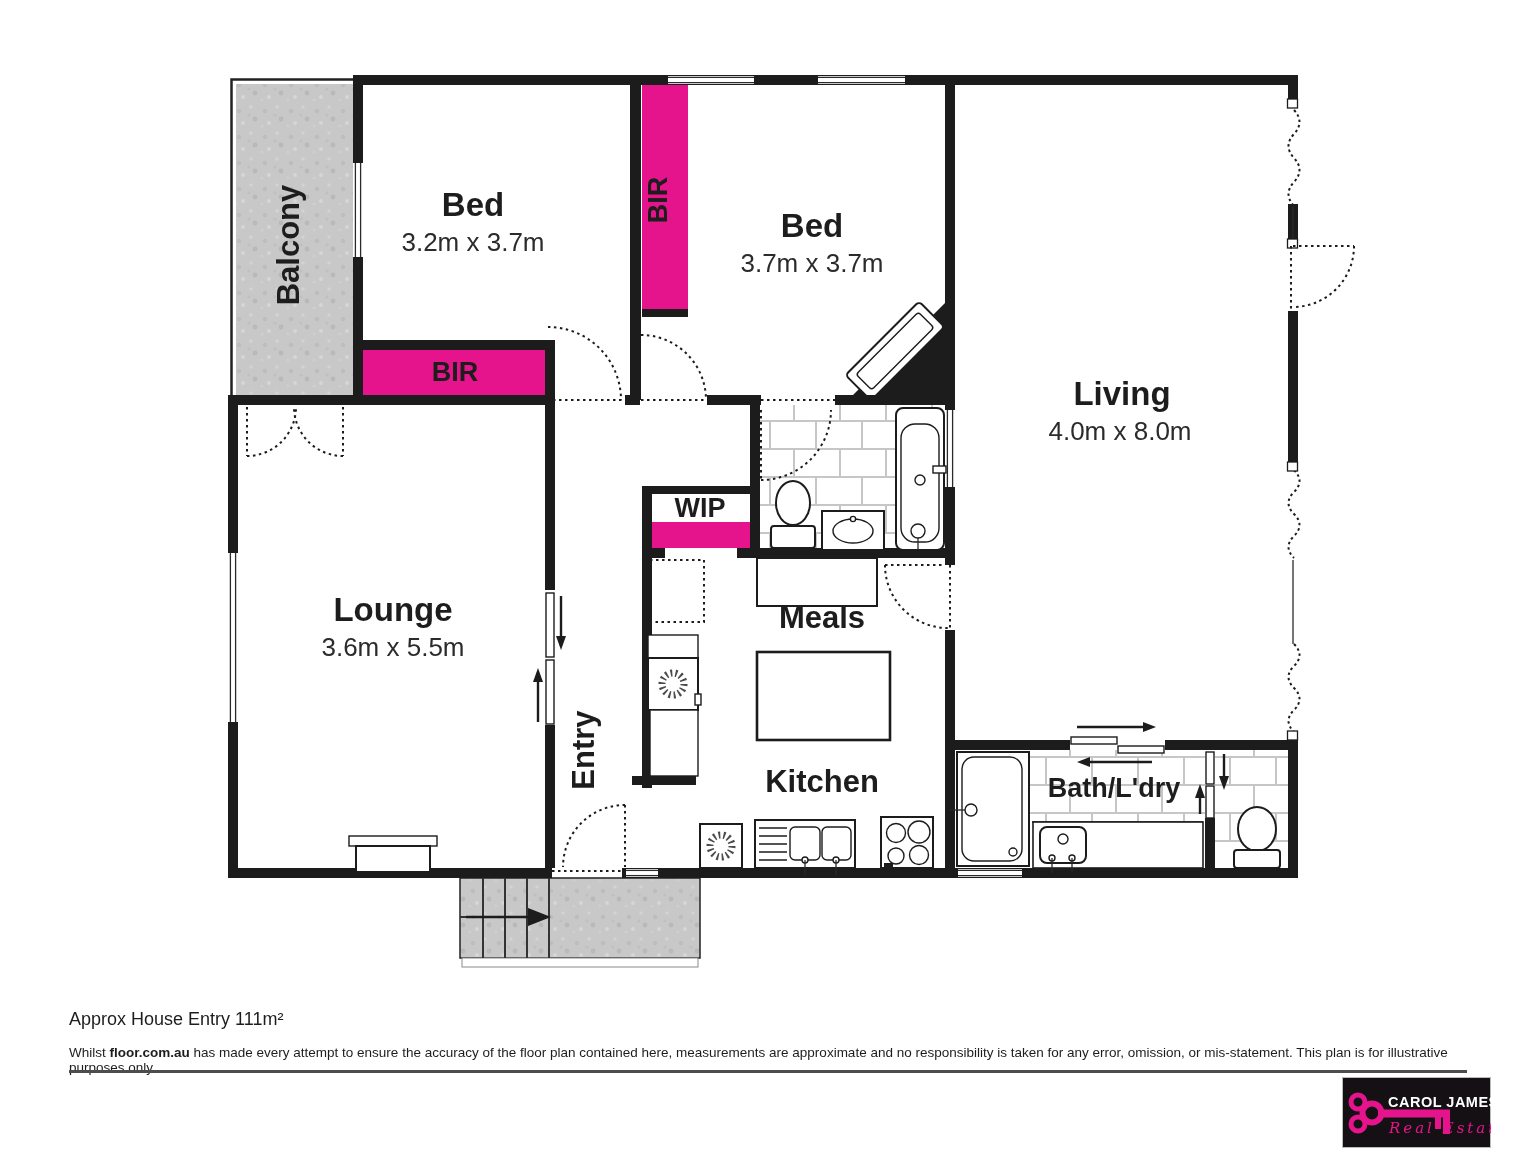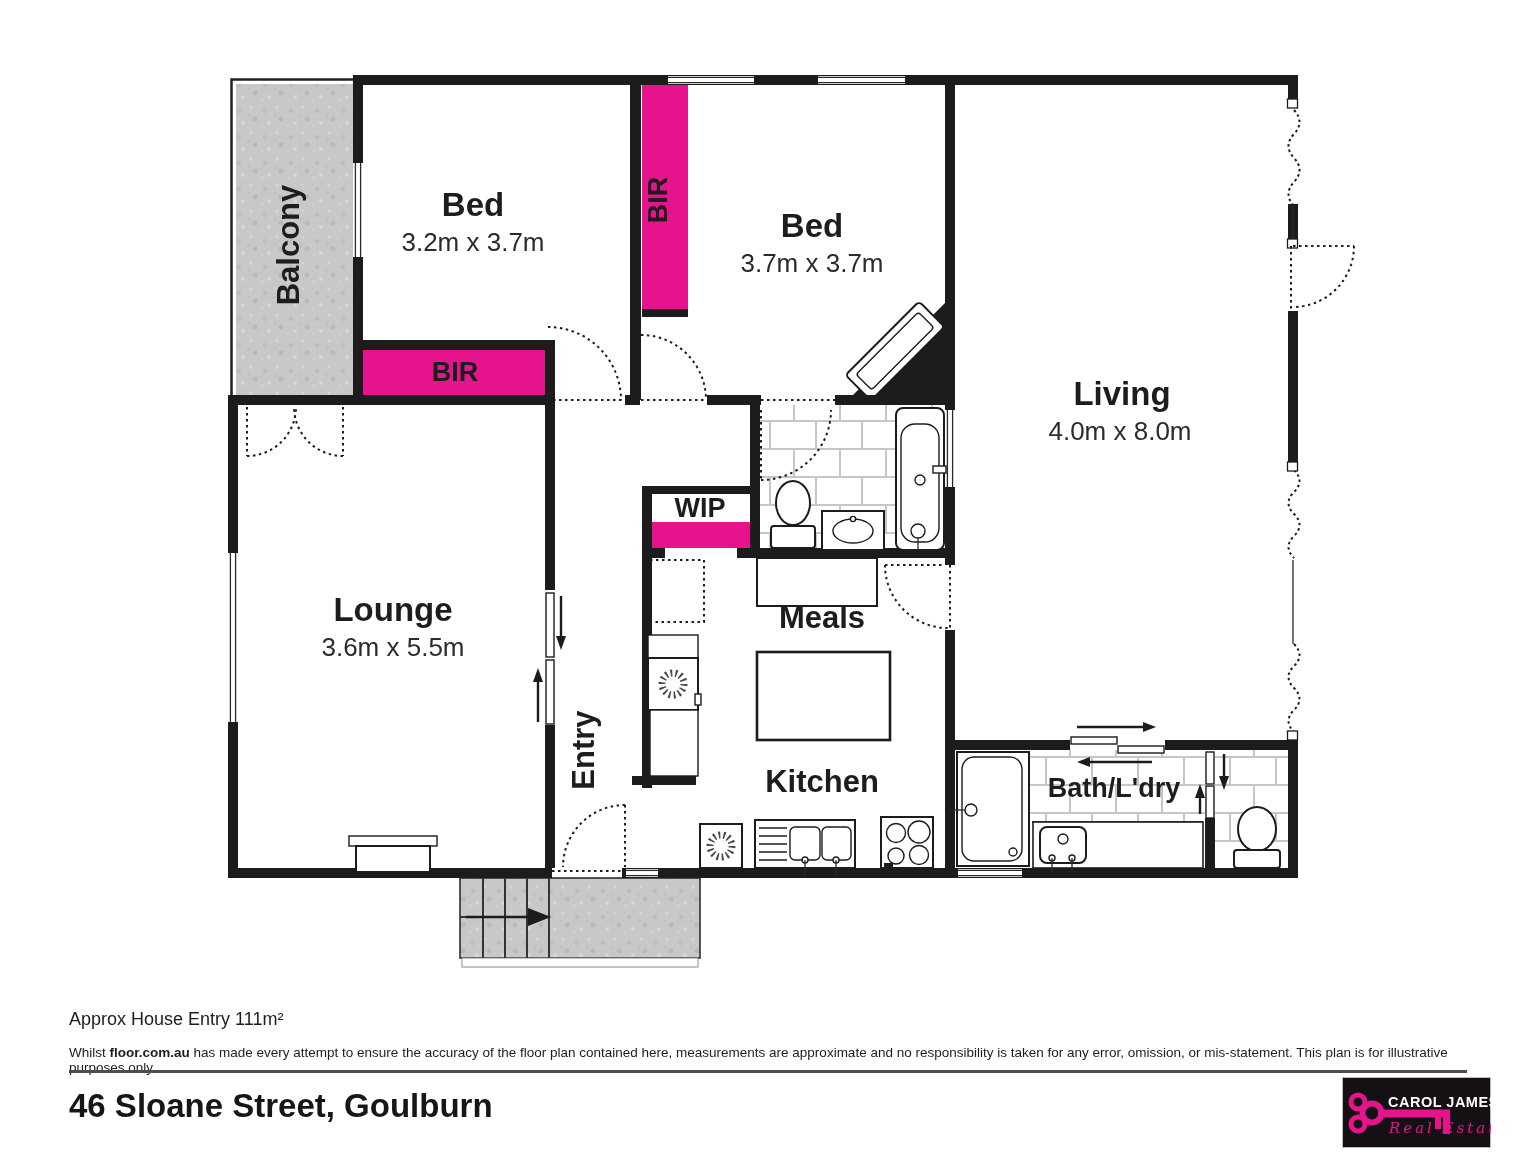--- a/index.html
+++ b/index.html
@@ -343,21 +343,20 @@
     <text class="lbl-md" x="1114" y="797">Bath/L'dry</text>
   </g>
 </svg>
 
 <div class="area-note">Approx House Entry 111m²</div>
 
 <div class="disclaimer"><span>Whilst </span><b>floor.com.au</b><span> has made every attempt to ensure the accuracy of the floor plan contained here, measurements are approximate and no responsibility is taken for any error, omission, or mis-statement. This plan is for illustrative purposes only.</span></div>
 
 <div class="rule"></div>
 
-<div class="address">46 Sloane Street, Goulburn</div>
 
 <svg class="logo" viewBox="0 0 149 71">
   <rect x="0.5" y="0.5" width="148" height="70" fill="#141014" stroke="#bbbbbb" stroke-width="1"></rect>
   <g>
     <circle cx="30" cy="36" r="9.5" fill="none" stroke="#e6148c" stroke-width="6"></circle>
     <circle cx="16" cy="25" r="7" fill="none" stroke="#e6148c" stroke-width="5"></circle>
     <circle cx="16" cy="47" r="7" fill="none" stroke="#e6148c" stroke-width="5"></circle>
     <rect x="36" y="32.5" width="72" height="8" fill="#e6148c"></rect>
     <rect x="93" y="40" width="6" height="12" fill="#e6148c"></rect>
     <rect x="101" y="40" width="7" height="17" fill="#e6148c"></rect>

